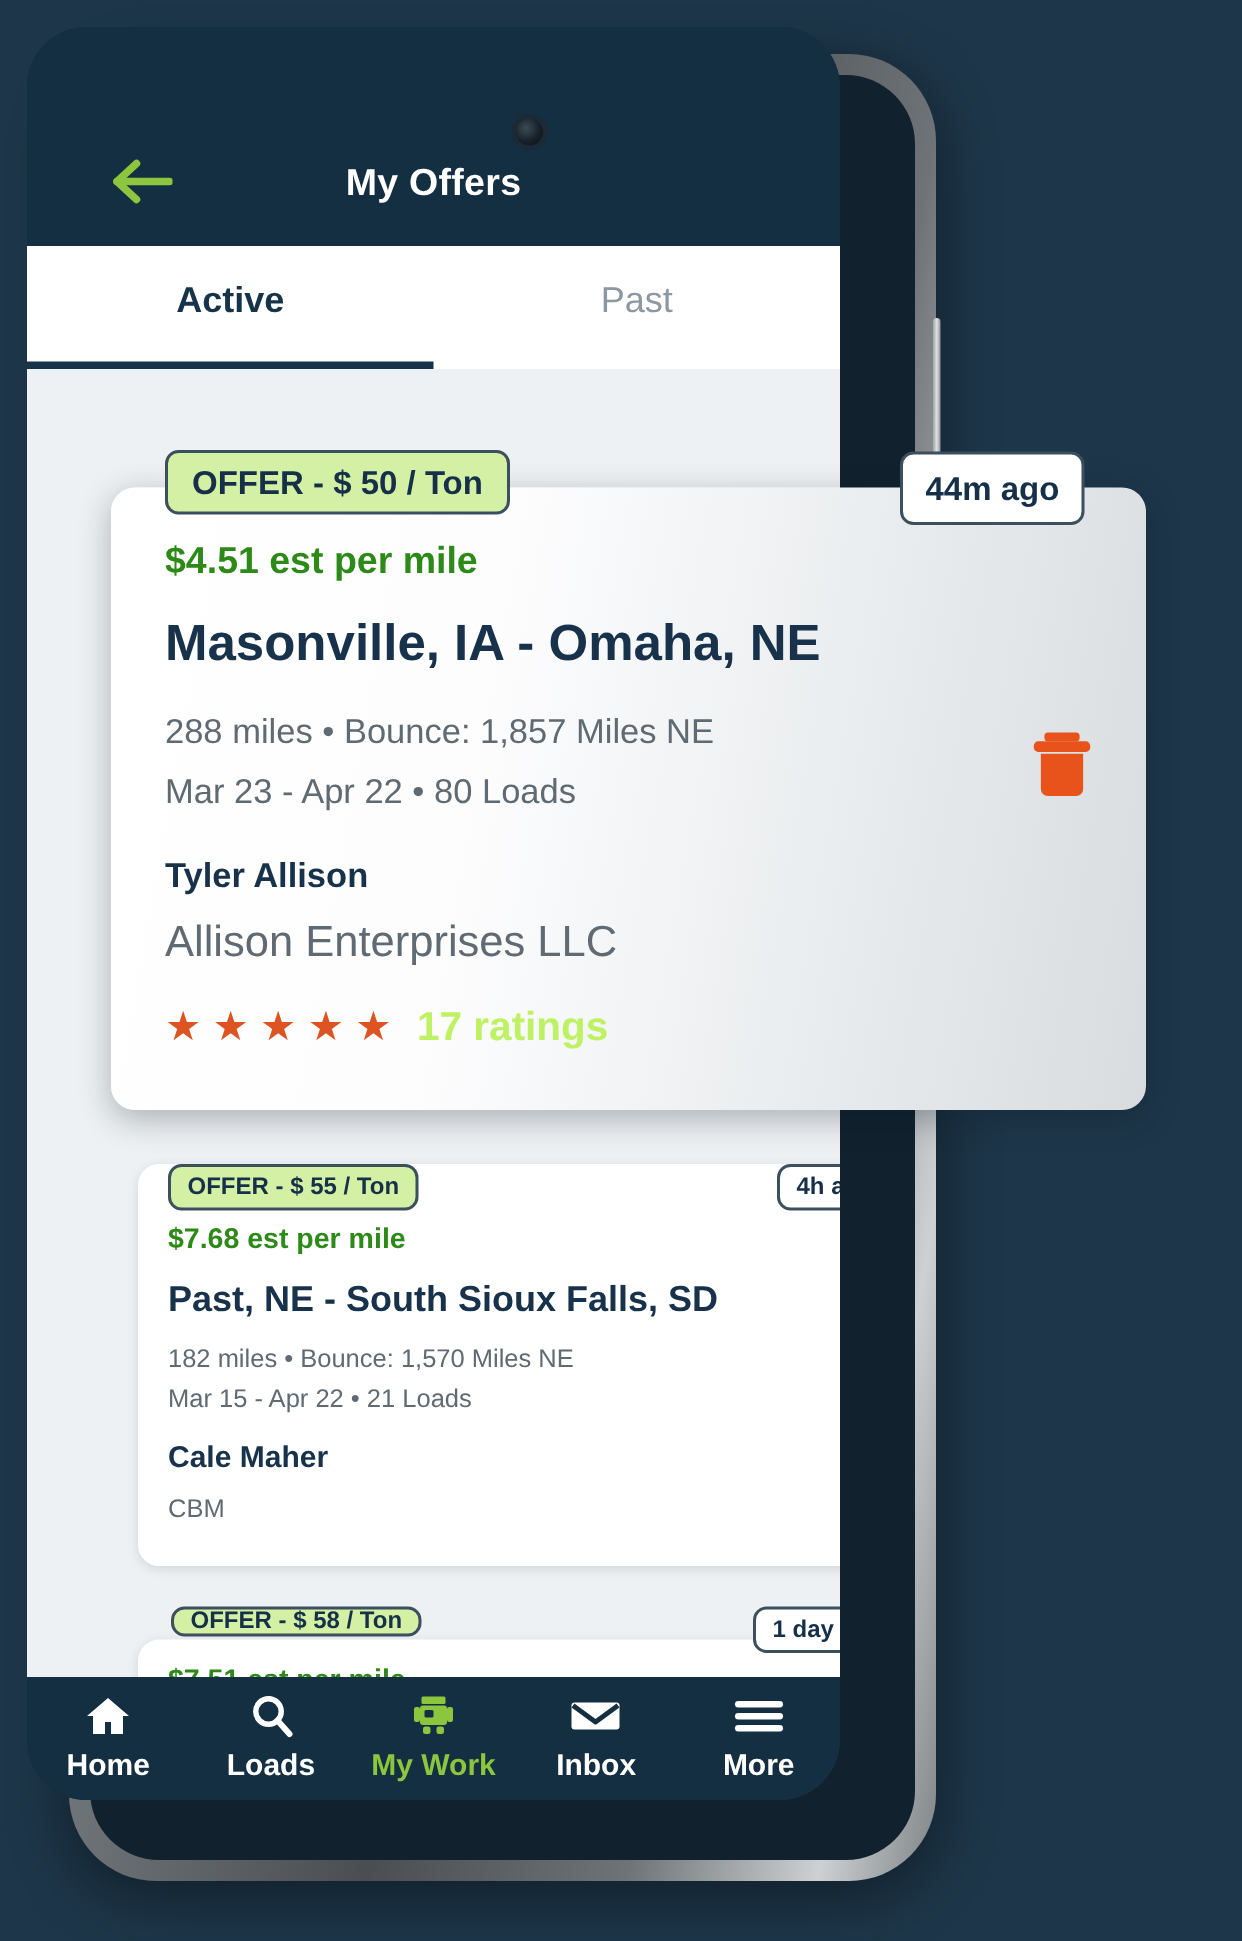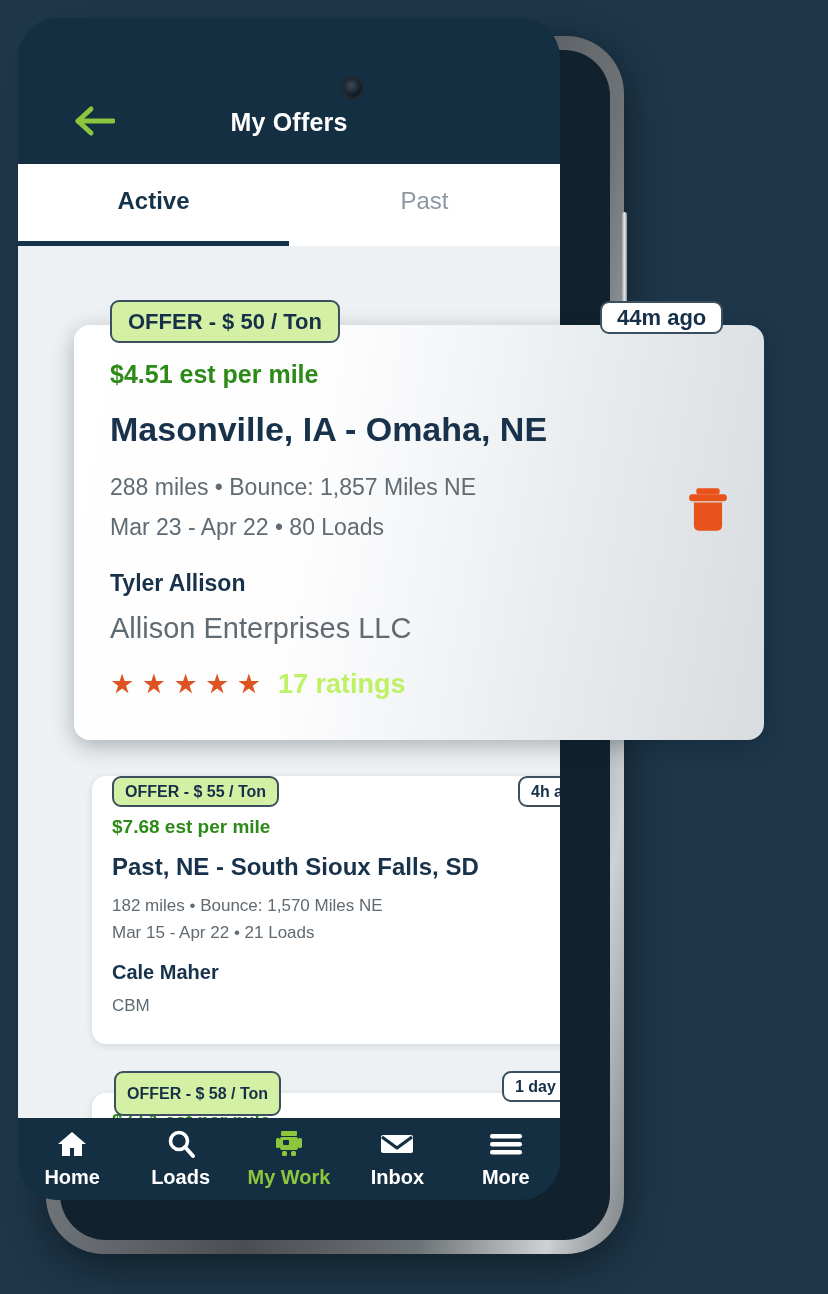--- a/index.html
+++ b/index.html
@@ -211,21 +211,21 @@
   }
   #offer-1-badge {
     left: 110px; top: 300px;
     padding: 0 16px;
     height: 43px;
     font-size: 22px;
   }
   #offer-1-time {
     left: 600px; top: 301px;
     padding: 0 15px;
-    height: 33px;
+    height: 49px;
     font-size: 22px;
   }
   #offer-1-rate { position:absolute; left: 110px; top: 360px; font-size: 25px; }
   #offer-1-route { position:absolute; left: 110px; top: 410px; font-size: 34px; }
   #offer-1-meta1 { position:absolute; left: 110px; top: 474px; font-size: 23px; }
   #offer-1-meta2 { position:absolute; left: 110px; top: 514px; font-size: 23px; }
   #offer-1-person { position:absolute; left: 110px; top: 570px; font-size: 23px; }
   #offer-1-company { position:absolute; left: 110px; top: 612px; font-size: 29px; }
   #offer-1-ratings { position:absolute; left: 110px; top: 668px; font-size: 26px; }
   #offer-1-ratings .star { font-size: 27px; margin-right: 9px; }
@@ -248,21 +248,21 @@
   #offer-2-person  { position:absolute; left: 94px; top: 715px; font-size: 20px; }
   #offer-2-company { position:absolute; left: 94px; top: 750px; font-size: 17px; }
 
   
   #offer-card-3 {
     left: 74px;
     top: 847px;  
     width: 522px;
     height: 150px;
   }
-  #offer-3-badge { left: 96px; top: 825px; padding: 0 11px; height: 45px; font-size: 16px; }
+  #offer-3-badge { left: 96px; top: 825px; padding: 0 11px; height: 20px; font-size: 16px; }
   #offer-3-time  { left: 484px; top: 825px; padding: 0 11px; height: 31px; font-size: 16px; }
   #offer-3-rate  { position:absolute; left: 94px; top: 864px; font-size: 19px; }
 
   
   .bottom-nav {
     position: absolute;
     left: 0;
     top: 1100px;
     width: 542px;
     height: 92px;

